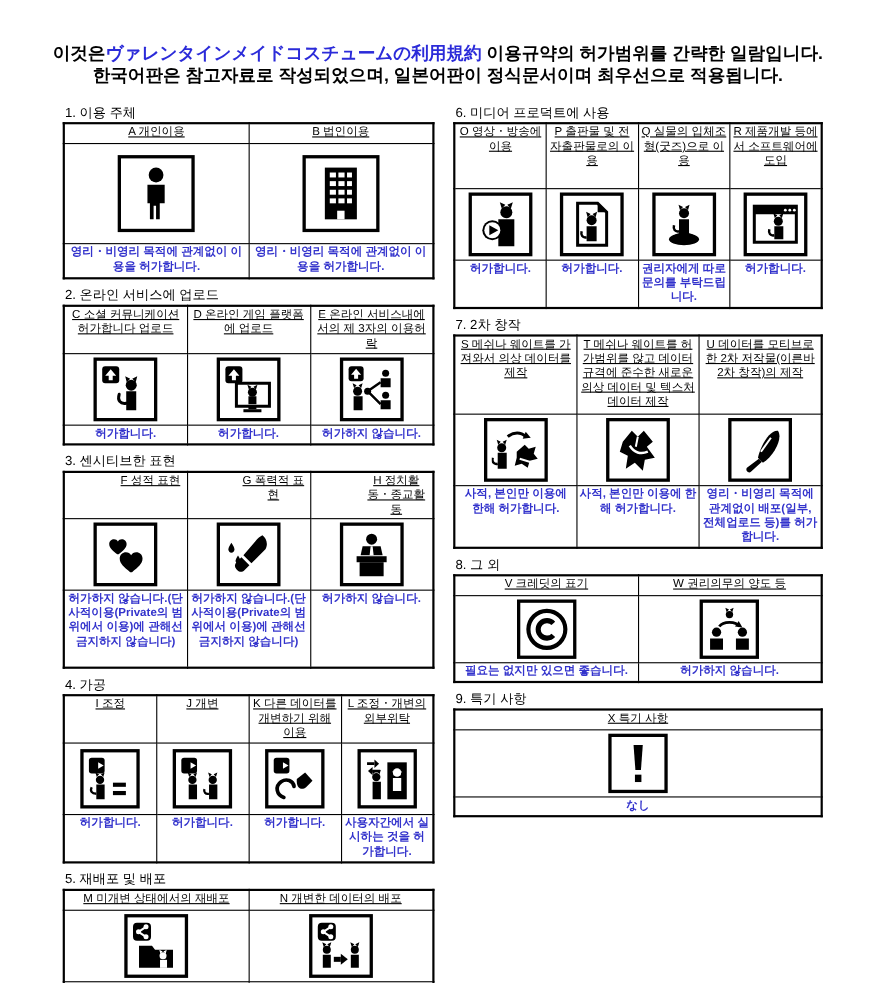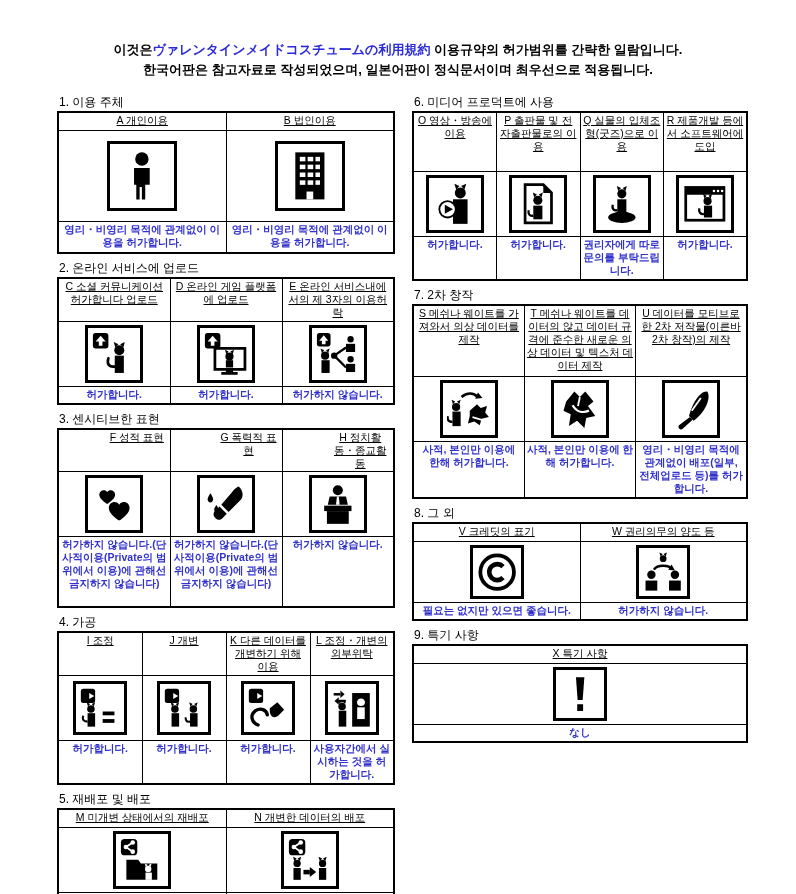--- a/index.html
+++ b/index.html
@@ -1,19 +1,19 @@
 <!DOCTYPE html>
 <html><head>
 <meta charset="utf-8">
 <style>
   html,body{margin:0;padding:0;background:#fff;}
   .page{position:relative;width:796px;height:894px;background:#ffffff;overflow:hidden;
         font-family:"Liberation Sans","DejaVu Sans",sans-serif;color:#000;}
   .title{position:absolute;top:40px;left:0;width:100%;text-align:center;
-         font-weight:bold;font-size:13px;line-height:20px;}
+         font-weight:bold;font-size:16px;line-height:20px;}
   .title .link{color:#2b2bd9;text-decoration:none;cursor:pointer;}
   .col{position:absolute;top:95px;}
   .col-left{left:57px;width:338px;}
   .col-right{left:412px;width:336px;}
   .section{margin-bottom:7px;}
   .sec-label{font-size:12px;line-height:14px;margin:0 0 2px 2px;text-align:left;}
   table.tbl{border-collapse:collapse;width:100%;table-layout:fixed;
             border:2px solid #000;background:#fff;}
   table.tbl td{border:1px solid #000;padding:1px 2px;text-align:center;
                font-size:10.5px;line-height:13px;vertical-align:top;}
@@ -423,21 +423,21 @@
       </tbody>
         </table>
     </div>
 
     <div class="section">
       <div class="sec-label">7. 2차 창작</div>
       <table class="tbl s7">
         <tbody>
             <tr>
           <td class="hdr">S 메쉬나 웨이트를 가져와서 의상 데이터를 제작</td>
-          <td class="hdr">T 메쉬나 웨이트를 데이터의 않고 데이터 규격에 준수한 새로운 의상 데이터 및 텍스처 데이터 제작</td>
+          <td class="hdr">T 메쉬나 웨이트를 허가범위를 않고 데이터 규격에 준수한 새로운 의상 데이터 및 텍스처 데이터 제작</td>
           <td class="hdr">U 데이터를 모티브로 한 2차 저작물(이른바 2차 창작)의 제작</td>
         </tr>
         <tr class="icon-row">
           <td>
                 <div class="ibox">
                   <svg viewBox="0 0 48 48">
                     <circle cx="10" cy="22" r="4.5"></circle>
                     <path d="M6.5 19l-1.5-5 4 2zM13.5 19l1.5-5-4 2z"></path>
                     <path d="M6 27h9v16H6z"></path>
                     <path d="M6 38c-4 1-6-2-5-6" fill="none" stroke="#000" stroke-width="2.5"></path>

